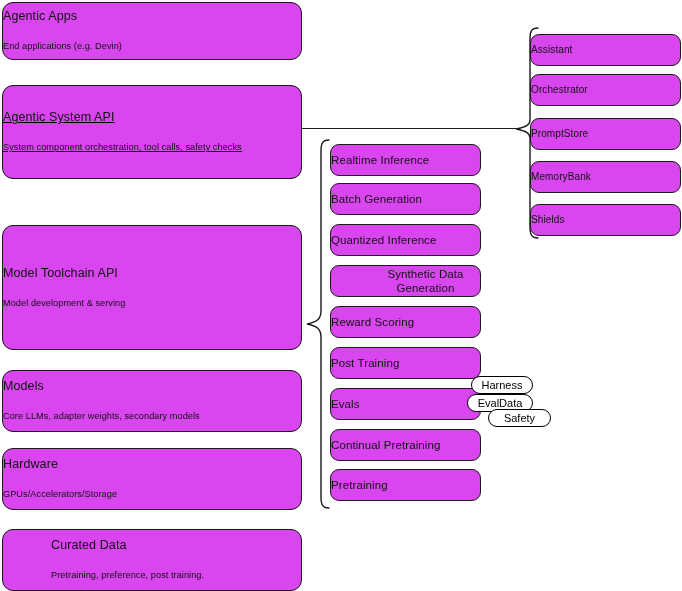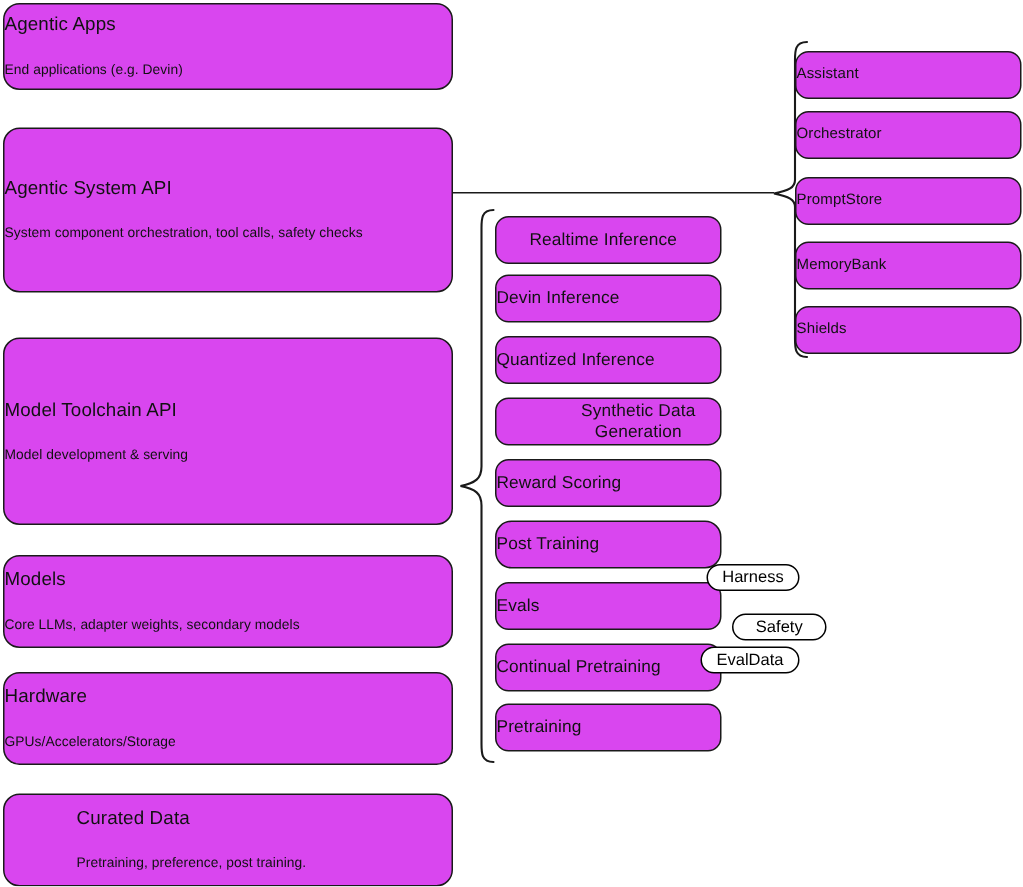--- a/index.html
+++ b/index.html
@@ -92,21 +92,21 @@
 </head>
 <body>
 
 <div id="canvas">
 
   <div class="box layer-box" style="top:2px;height:58px;">
     <div class="title">Agentic Apps</div>
     <div class="subtitle">End applications (e.g. Devin)</div>
   </div>
 
-  <div class="box layer-box" style="top:85px;height:110px;">
+  <div class="box layer-box" style="top:85px;height:94px;text-decoration:underline;">
     <div class="title">Agentic System API</div>
     <div class="subtitle">System component orchestration, tool calls, safety checks</div>
   </div>
 
   <div class="box layer-box" style="top:225px;height:125px;">
     <div class="title">Model Toolchain API</div>
     <div class="subtitle">Model development &amp; serving</div>
   </div>
 
   <div class="box layer-box" style="top:370px;height:62px;">
@@ -139,52 +139,52 @@
   <svg class="brace" style="left:514px;top:26px;" width="26" height="214" viewBox="0 0 26 214">
     <path d="M 24 2
              C 16 2, 16 8, 16 14
              L 16 94
              C 16 99, 12 101, 2 103
              C 12 105, 16 107, 16 112
              L 16 200
              C 16 206, 16 212, 24 212" fill="none" stroke="#1a1a1a" stroke-width="1.4" stroke-linecap="round"></path>
   </svg>
 
-  <div class="box cap-box" style="top:144px;padding-left:22px;">
+  <div class="box cap-box" style="top:144px;">
     <div class="title">Realtime Inference</div>
   </div>
   <div class="box cap-box" style="top:183px;">
-    <div class="title">Devin Inference</div>
+    <div class="title">Batch Generation</div>
   </div>
   <div class="box cap-box" style="top:224px;">
     <div class="title">Quantized Inference</div>
   </div>
   <div class="box cap-box" style="top:265px;padding-left:40px;">
     <div class="title">Synthetic Data Generation</div>
   </div>
   <div class="box cap-box" style="top:306px;">
     <div class="title">Reward Scoring</div>
   </div>
-  <div class="box cap-box" style="top:347px;border-radius:11px;">
+  <div class="box cap-box" style="top:347px;">
     <div class="title">Post Training</div>
   </div>
   <div class="box cap-box" style="top:388px;">
     <div class="title">Evals</div>
   </div>
   <div class="box cap-box" style="top:429px;">
     <div class="title">Continual Pretraining</div>
   </div>
   <div class="box cap-box" style="top:469px;">
     <div class="title">Pretraining</div>
   </div>
 
   <div class="pill" style="left:471px;top:376px;width:62px;">
     <span>Harness</span>
   </div>
-  <div class="pill" style="left:467px;top:394px;width:66px;margin-top:37px;">
+  <div class="pill" style="left:467px;top:394px;width:66px;">
     <span>EvalData</span>
   </div>
   <div class="pill" style="left:488px;top:409px;width:63px;justify-content:center;">
     <span>Safety</span>
   </div>
 
   <div class="box comp-box" style="top:34px;">
     <div class="title">Assistant</div>
   </div>
   <div class="box comp-box" style="top:74px;">

